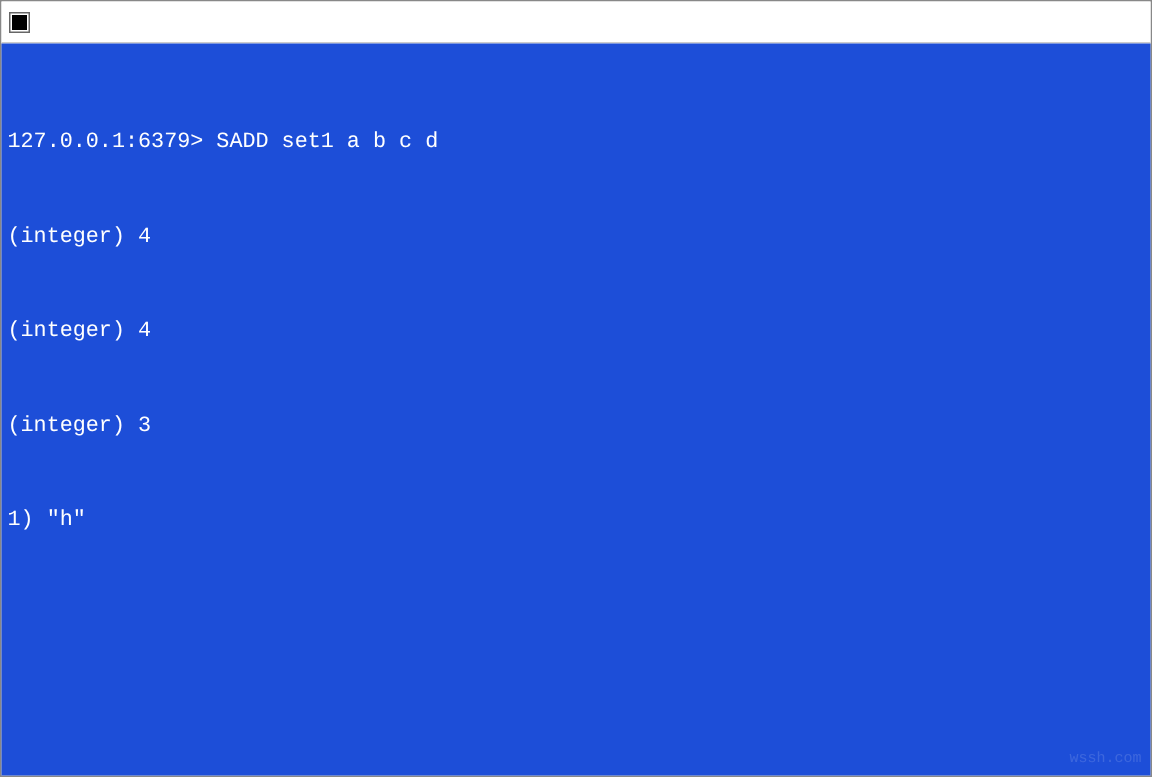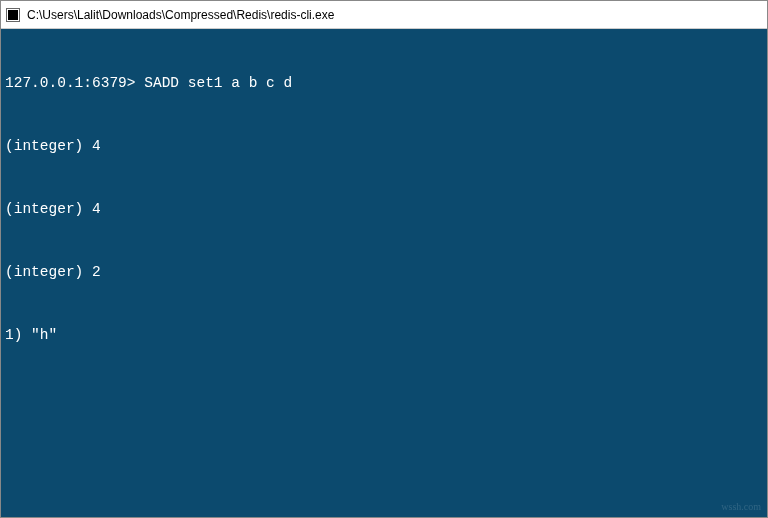--- a/index.html
+++ b/index.html
@@ -32,58 +32,57 @@
       width: 16px;
       height: 16px;
       margin-right: 6px;
       display: inline-flex;
       align-items: center;
       justify-content: center;
     }
     .titlebar-icon svg { display: block; }
     .terminal {
       flex: 1;
-      background: #0c4a6e;
+      background: #1d4ed8;
       color: #fff;
       font-size: 14.5px;
       line-height: 1.45;
-      padding: 2px 4px 4px 4px;
+      padding: 14px 4px 4px 4px;
       white-space: pre;
       font-family: Consolas, "Courier New", monospace;
       overflow: hidden;
       position: relative;
     }
     .line { white-space: pre; }
     .watermark {
       position: absolute;
       bottom: 3px;
       right: 6px;
       font-size: 10px;
       color: rgba(255,255,255,0.14);
-      font-family: Liberation Serif, serif;
+      font-family: Liberation Mono, monospace;
     }
   </style>
 </head>
 <body>
 
 <div class="window">
   <div class="titlebar">
     <span class="titlebar-icon">
       <svg width="14" height="14" viewBox="0 0 14 14">
         <rect x="0.5" y="0.5" width="13" height="13" fill="#fff" stroke="#666" stroke-width="1"></rect>
         <rect x="2" y="2" width="10" height="10" fill="#000"></rect>
       </svg>
     </span>
-    <span>C:\Users\Lalit\Downloads\Compressed\Redis\redis-cli.exe</span>
   </div>
   <div class="terminal">
     <div class="line">127.0.0.1:6379&gt; SADD set1 a b c d</div>
     <div class="line">(integer) 4</div>
     <div class="line">(integer) 4</div>
-    <div class="line">(integer) 2</div>
+    <div class="line">(integer) 3</div>
     <div class="line">1) "h"</div>
     
     
     
     
     
     
     
     
     

